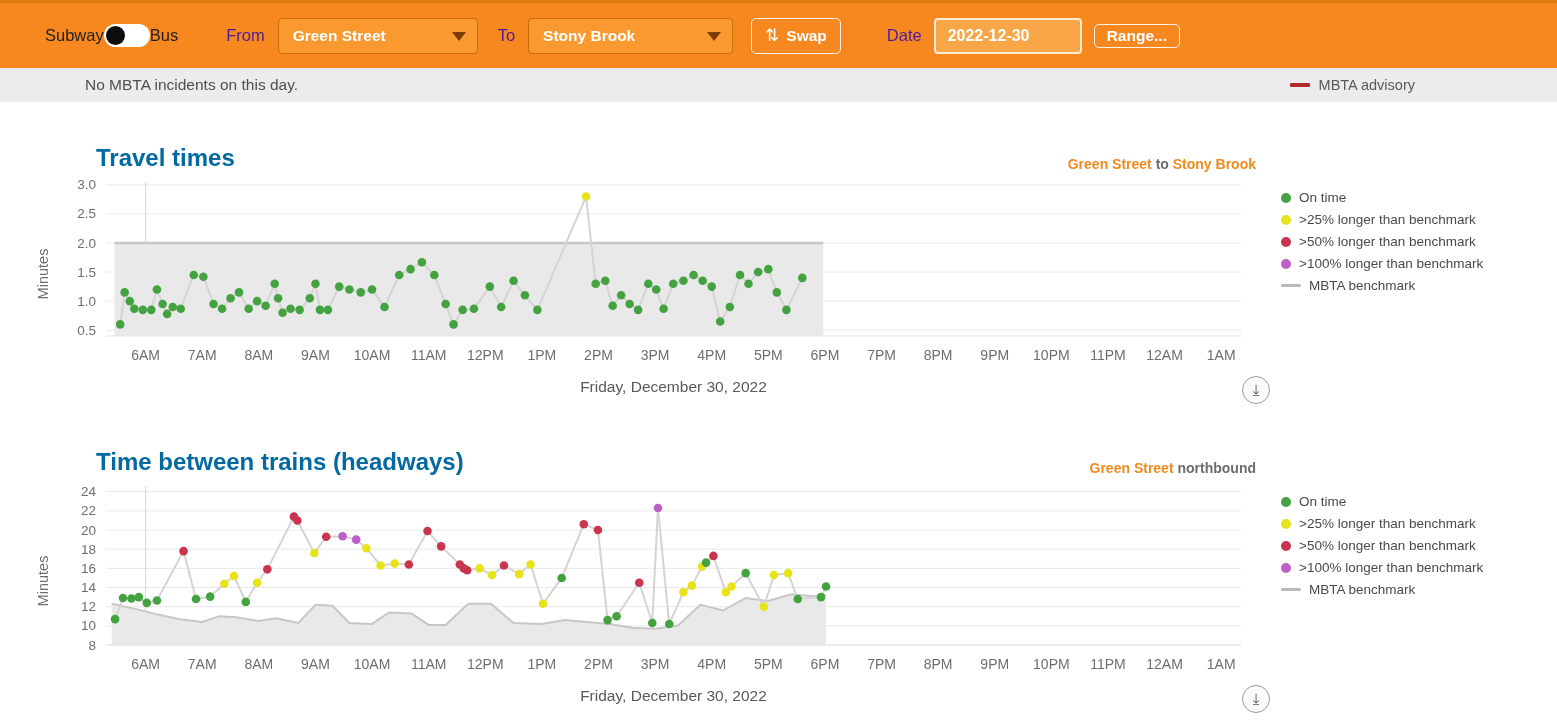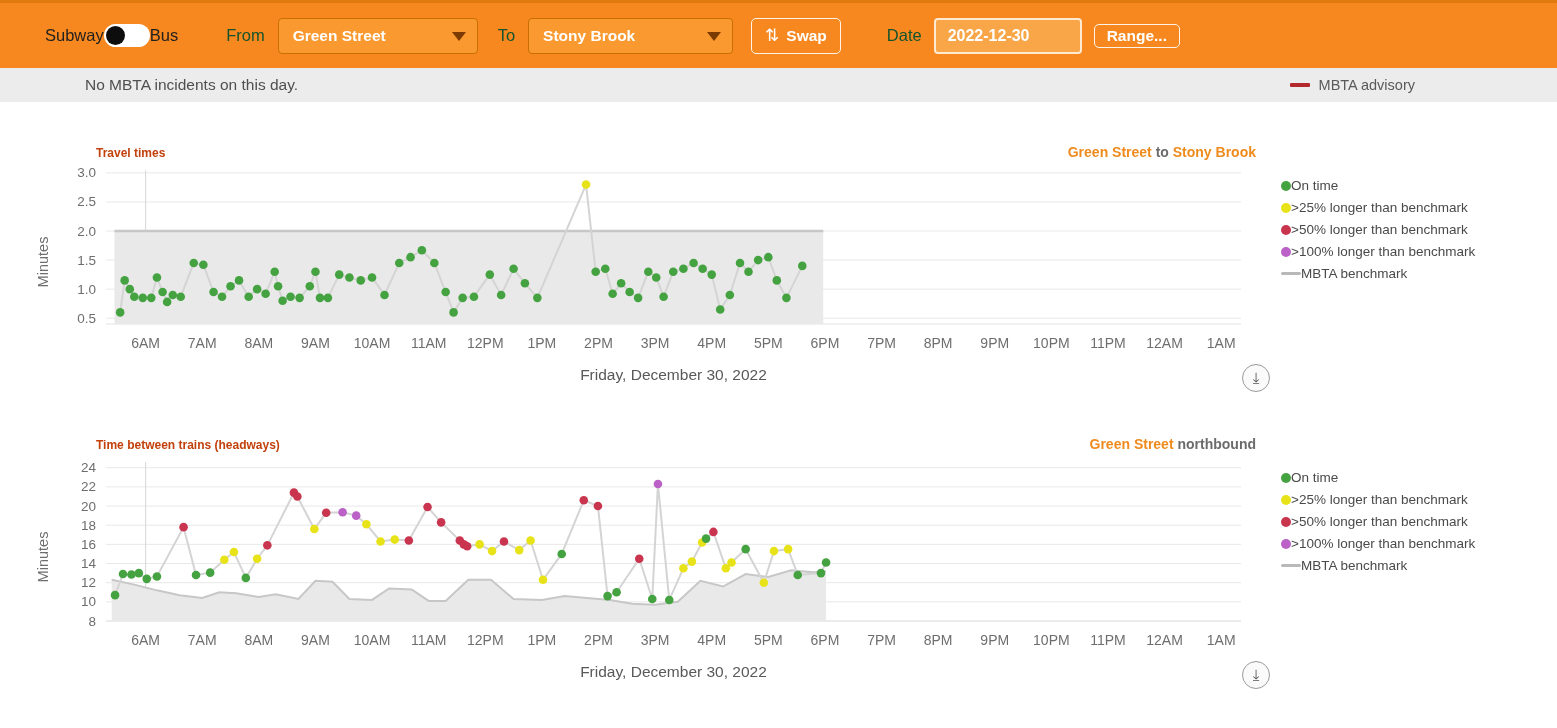--- a/index.html
+++ b/index.html
@@ -20,21 +20,21 @@
     border:1px solid #c96e00; border-radius:4px; color:#fff; font-weight:700;
     font-size:15.5px; display:flex; align-items:center; padding:0 34px 0 14px;
     cursor:pointer; }
   .caret { position:absolute; right:11px; top:13px; width:0; height:0;
     border-left:7px solid transparent; border-right:7px solid transparent;
     border-top:9px solid #7a3a00; }
   .sel-line { width:185px; margin-left:68px; }
   .sel-from { width:200px; margin-left:13px; }
   .sel-to   { width:205px; margin-left:13px; }
 
-  .hdr-label { color:#14532d; font-size:16.5px; }
+  .hdr-label { color:#4c1d95; font-size:16.5px; }
   .lbl-from { margin-left:48px; }
   .lbl-to { margin-left:20px; }
   .lbl-date { margin-left:46px; }
 
   .swap-btn { margin-left:18px; height:36px; display:flex; align-items:center;
     gap:7px; background:transparent; border:1.5px solid rgba(255,255,255,.9);
     border-radius:5px; color:#fff; font-weight:700; font-size:15.5px;
     padding:0 13px; cursor:pointer; font-family:inherit; }
   .swap-glyph { font-size:17px; font-weight:400; }
   .date-input { margin-left:12px; width:148px; height:36px; background:#f9a648;
@@ -53,35 +53,35 @@
   .advisory-right { display:flex; align-items:center; gap:9px; }
   .advisory-dash { width:20px; height:4px; background:#b3282d; border-radius:1px; }
   .advisory-label { color:#5a5a5a; font-size:14.5px; }
 
   
   .chart-section { margin-left:30px; position:relative; }
   .sec-1 { margin-top:42px; }
   .sec-2 { margin-top:40px; }
   .chart-header { display:flex; justify-content:space-between;
     align-items:flex-end; margin-left:66px; width:1160px; margin-bottom:2px; }
-  .chart-title { font-size:12px; font-weight:700; color:#c2410c; }
+  .chart-title { font-size:24px; font-weight:700; color:#0369a1; }
   .route-title { font-size:14px; font-weight:700; }
   .route-orange { color:#ef8b1d; }
   .route-gray { color:#6c6c6c; }
 
   .chart-body { display:flex; align-items:stretch; }
   .ylab { width:26px; display:flex; align-items:center; justify-content:center; }
   .ylab span { transform:rotate(-90deg); white-space:nowrap; color:#6e6e6e;
     font-size:14.5px; }
   svg.plot { display:block; }
   .tick { font-family:"Liberation Sans", sans-serif; font-size:13.5px; fill:#6e6e6e; }
   .tick-x { font-family:"Liberation Sans", sans-serif; font-size:14px; fill:#6e6e6e; }
 
   .legend { margin-left:25px; padding-top:16px; width:250px; flex:none; }
-  .legend-item { display:flex; align-items:center; margin-bottom:7px; }
+  .legend-item { display:flex; align-items:center; gap:8px; margin-bottom:7px; }
   .legend-dot { width:10px; height:10px; border-radius:50%; flex:none; }
   .legend-bar { width:20px; height:3.5px; border-radius:2px; flex:none; }
   .legend-label { font-size:13.5px; color:#4a4a4a; white-space:nowrap; }
 
   .chart-footer { position:relative; margin-left:26px; width:1200px;
     text-align:center; margin-top:4px; height:30px; }
   .date-label { font-size:15.5px; color:#595959; margin-left:35px; }
   .dl-btn { position:absolute; left:1186px; top:-2px; width:28px; height:28px;
     border-radius:50%; border:1px solid #9a9a9a; background:#fafafa;
     color:#555; font-size:15px; display:flex; align-items:center;

